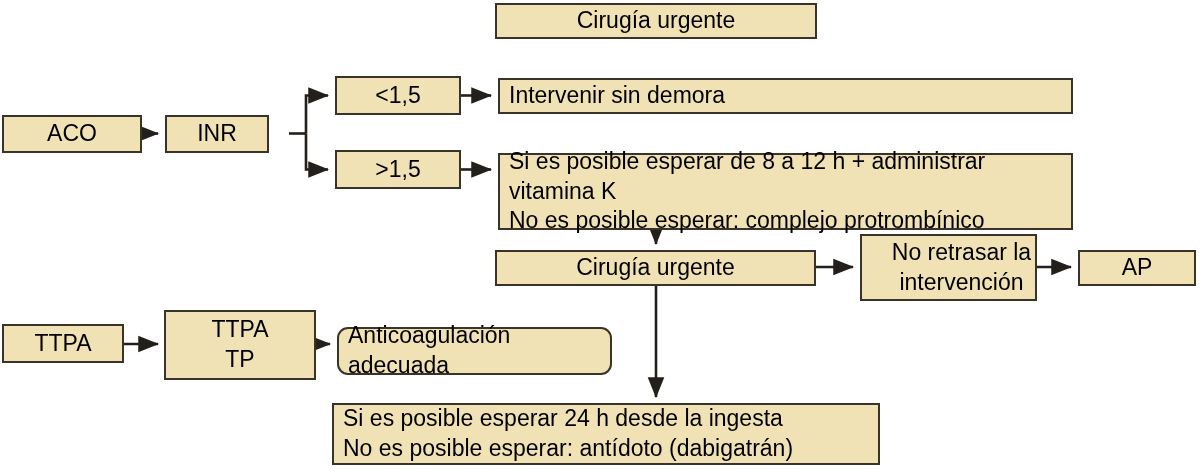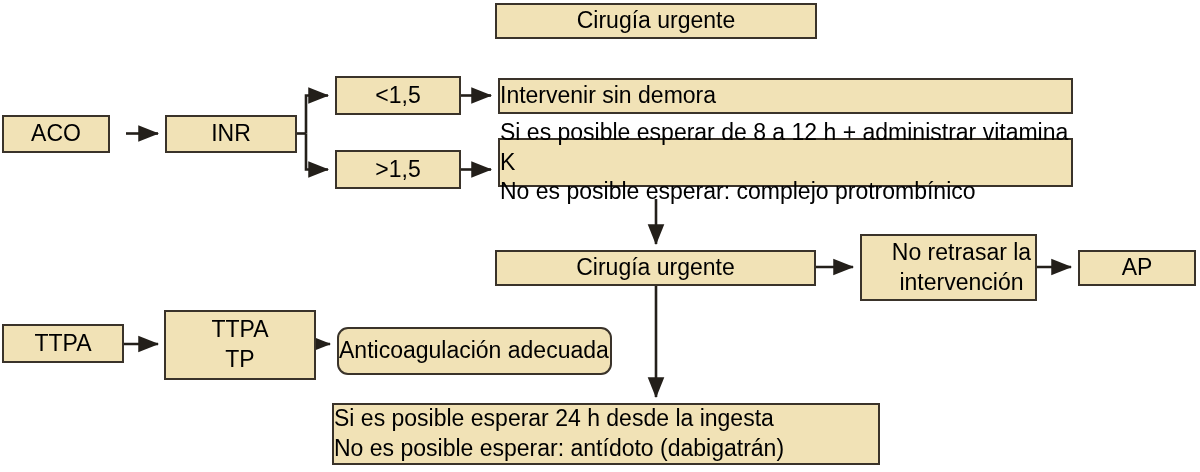--- a/index.html
+++ b/index.html
@@ -21,21 +21,21 @@
     background: #f1e2b6;
     border: 2px solid #3a332a;
     color: #000000;
     font-size: 23px;
     line-height: 1.30;
     display: flex;
     align-items: center;
     white-space: pre-line;
   }
   .node.center { justify-content: center; text-align: center; }
-  .node.left   { justify-content: flex-start; text-align: left; padding-left: 0; }
+  .node.left   { justify-content: flex-start; text-align: left; padding-left: 9px; }
   svg.edges {
     position: absolute;
     left: 0;
     top: 0;
     width: 1200px;
     height: 472px;
     overflow: visible;
     pointer-events: none;
   }
   .edge-line { stroke: #231f1a; stroke-width: 2.6; fill: none; }
@@ -72,41 +72,41 @@
 
     <path class="edge-line" d="M124,344 L158,344" marker-end="url(#arrow)"></path>
 
     <path class="edge-line" d="M290,344 L330,344" marker-end="url(#arrow)"></path>
   </svg>
 
   <div class="node center" style="left:495px; top:3px; width:322px; height:36px;">
     <span>Cirugía urgente</span>
   </div>
 
-  <div class="node center" style="left:2px; top:115px; width:108px; height:38px;justify-content:center;">
+  <div class="node center" style="left:2px; top:115px; width:140px; height:38px;justify-content:center;">
     <span>ACO</span>
   </div>
 
-  <div class="node center" style="left:165px; top:115px; width:132px; height:38px;">
+  <div class="node center" style="left:165px; top:115px; width:104px; height:38px;">
     <span>INR</span>
   </div>
 
   <div class="node center" style="left:335px; top:76px; width:126px; height:39px;">
     <span>&lt;1,5</span>
   </div>
 
   <div class="node center" style="left:335px; top:150px; width:126px; height:39px;">
     <span>&gt;1,5</span>
   </div>
 
   <div class="node left" style="left:498px; top:78px; width:575px; height:36px;">
     <span>Intervenir sin demora</span>
   </div>
 
-  <div class="node left" style="left:498px; top:138px; width:575px; height:49px;align-items:center;">
+  <div class="node left" style="left:498px; top:153px; width:575px; height:77px;align-items:center;">
     <span>Si es posible esperar de 8 a 12 h + administrar vitamina K
 No es posible esperar: complejo protrombínico</span>
   </div>
 
   <div class="node center" style="left:495px; top:250px; width:321px; height:36px;">
     <span>Cirugía urgente</span>
   </div>
 
   <div class="node center" style="left:860px; top:234px; width:177px; height:67px;padding-left:26px;">
     <span>No retrasar la

